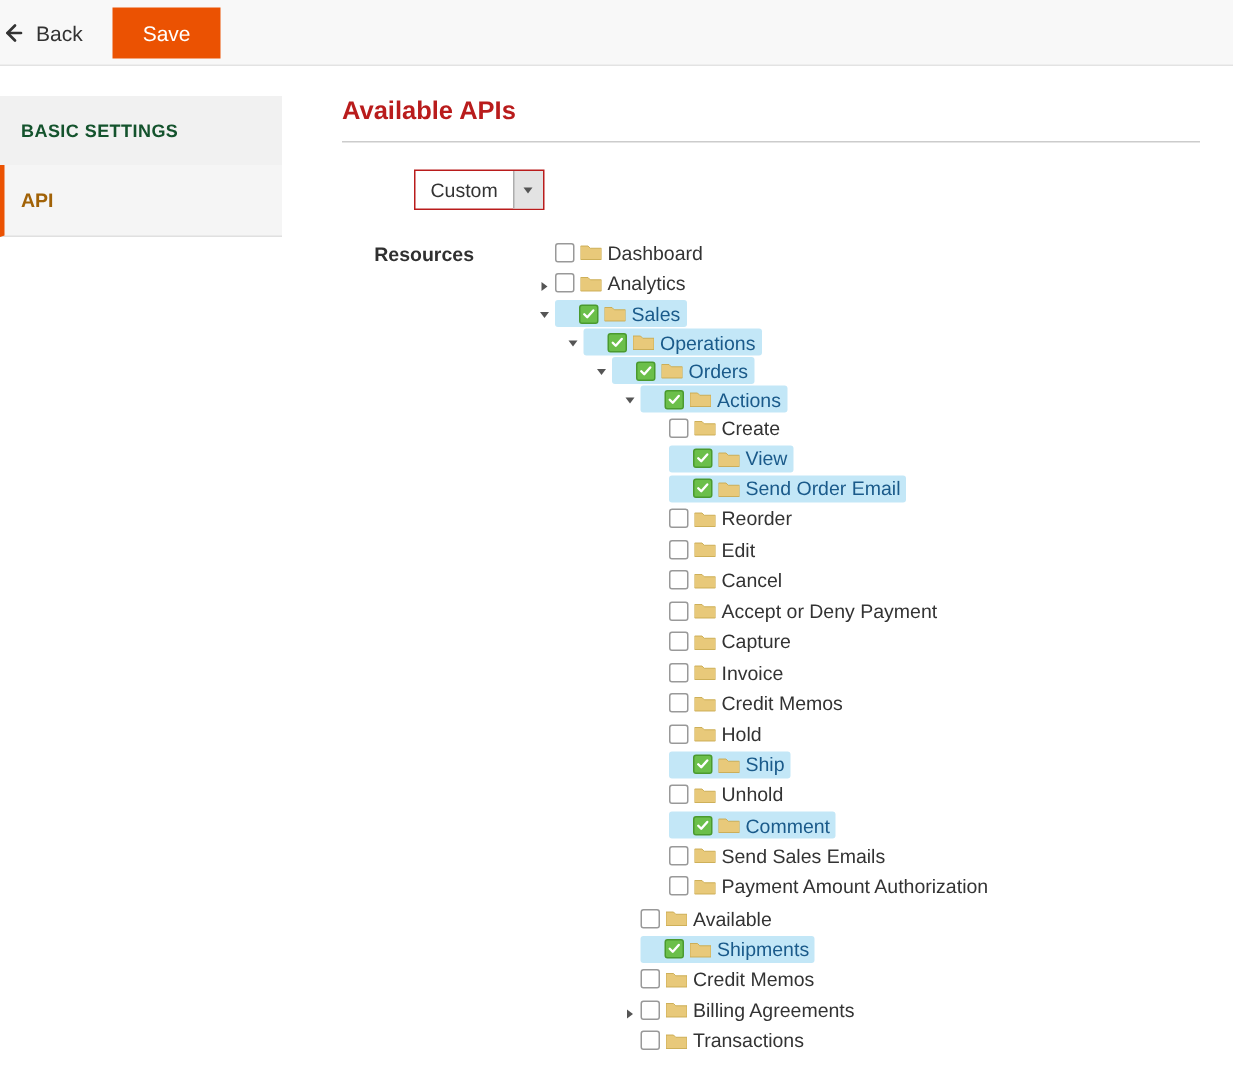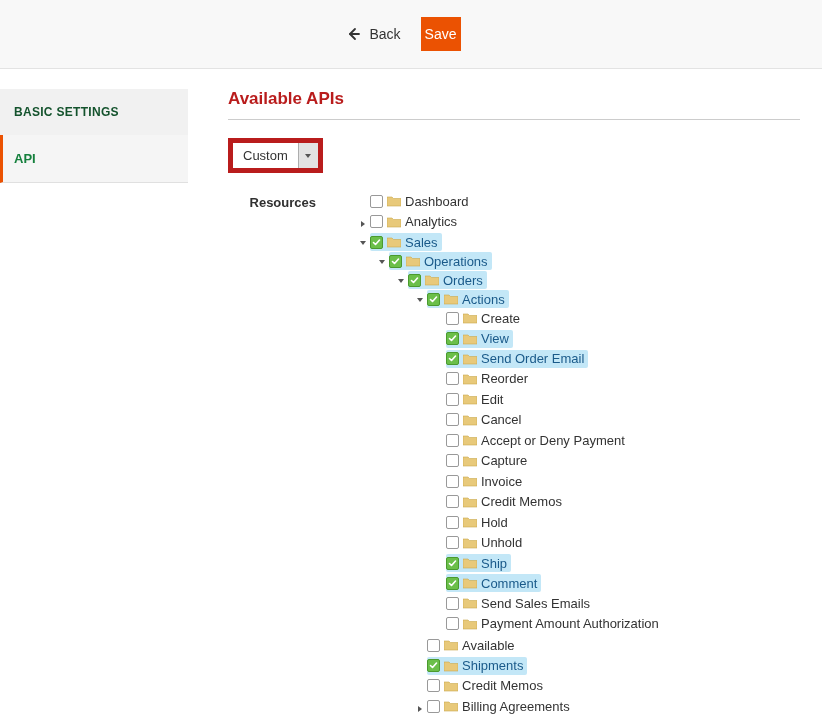--- a/index.html
+++ b/index.html
@@ -1,47 +1,47 @@
 <!DOCTYPE html>
 <html><head>
   <meta charset="utf-8">
   <style>
     * { box-sizing: border-box; margin: 0; padding: 0; }
     body { font-family: 'Helvetica Neue', Arial, sans-serif; font-size: 13px; color: #333; background: #fff; }
     
-    .topbar { height: 69px; background: #f8f8f8; border-bottom: 1px solid #e3e3e3; display: flex; justify-content: center; align-items: center; padding-right: 16px; gap: 20px; }
+    .topbar { height: 44px; background: #f8f8f8; border-bottom: 1px solid #e3e3e3; display: flex; justify-content: flex-start; align-items: center; padding-right: 16px; gap: 20px; }
     .back-btn { display: flex; align-items: center; gap: 8px; cursor: pointer; font-size: 14px; color: #333; }
     .back-btn svg { width: 16px; height: 16px; }
-    .save-btn { background: #eb5202; color: #fff; border: none; padding: 9px 4px; font-size: 14px; cursor: pointer; }
+    .save-btn { background: #eb5202; color: #fff; border: none; padding: 9px 20px; font-size: 14px; cursor: pointer; }
     
     .content { display: flex; padding-top: 20px; }
     .sidebar { width: 188px; flex-shrink: 0; }
     .sidebar-header { background: #f1f1f1; padding: 16px 14px; font-size: 12px; font-weight: 600; color: #14532d; letter-spacing: 0.3px; }
     .sidebar-item { padding: 16px 14px; border-bottom: 1px solid #e8e8e8; font-size: 13px; color: #555; cursor: pointer; display: flex; justify-content: space-between; align-items: center; }
-    .sidebar-item.active { border-left: 3px solid #eb5202; padding-left: 11px; font-weight: 600; color: #15803d; border-bottom: 1px solid #e0e0e0; background: #f5f5f5; }
+    .sidebar-item.active { border-left: 3px solid #eb5202; padding-left: 11px; font-weight: 600; color: #a16207; border-bottom: 1px solid #e0e0e0; background: #f5f5f5; }
     .pencil-icon { width: 12px; height: 12px; }
     
     .main { flex: 1; padding: 0 8px 20px 40px; max-width: 620px; }
     .section-title { font-size: 17px; color: #b91c1c; padding-bottom: 10px; border-bottom: 1px solid #ccc; margin-bottom: 18px; }
     
     .field-row { display: flex; margin-bottom: 18px; }
     .field-label { width: 110px; text-align: right; font-size: 13px; font-weight: 600; color: #303030; padding-right: 22px; padding-top: 4px; }
     .field-value { flex: 1; }
     
-    .select-wrap { display: inline-flex; border: 5px solid #b91c1c; background: #fff; }
+    .select-wrap { display: inline-flex; border: 1px solid #b91c1c; background: #fff; margin-left: 48px; }
     .select-val { padding: 5px 10px; font-size: 13px; min-width: 54px; }
     .select-caret { border-left: 1px solid #adadad; background: #e3e3e3; width: 20px; display: flex; align-items: center; justify-content: center; }
     .select-caret svg { width: 8px; height: 8px; }
     
     .tree { margin-left: 20px; font-size: 13px; }
     .tree ul { list-style: none; padding-left: 19px; }
     .tree > ul { padding-left: 0; }
     .tree li { position: relative; padding: 1px 0; }
     .node-row { display: inline-flex; align-items: center; gap: 4px; height: 18px; }
-    .node-row.hl { background: #c3e7f7; border-radius: 2px; padding-right: 4px; }
+    .node-row.hl { background: #c3e7f7; border-radius: 2px; padding-right: 4px; padding-left: 16px; }
     .toggle { width: 10px; height: 10px; display: inline-flex; align-items: center; justify-content: center; cursor: pointer; color: #777; margin-right: 2px; }
     .toggle.spacer { visibility: hidden; }
     .toggle svg { width: 8px; height: 8px; }
     .cb { width: 13px; height: 13px; border: 1px solid #999; background: #fff; display: inline-flex; align-items: center; justify-content: center; cursor: pointer; border-radius: 2px; }
     .cb.checked { background: #6bbf4a; border-color: #4a9a2e; }
     .cb.checked svg { width: 9px; height: 9px; }
     .folder { width: 14px; height: 12px; display: inline-block; }
     .folder svg { width: 14px; height: 12px; display: block; }
     .node-label { color: #333; cursor: pointer; }
     .node-row.hl .node-label { color: #1a5a8a; }
@@ -330,45 +330,45 @@
                                   <svg viewBox="0 0 14 12">
                                     <path d="M0 2 L0 11 L14 11 L14 3.5 L6.5 3.5 L5 2 Z" fill="#e8c97a" stroke="#c9a94e" stroke-width="0.6"></path>
                                   </svg>
                                 </span>
                                 <span class="node-label">Hold</span>
                               </span><ul></ul></li>
                             <li><span class="toggle spacer">
                                 <svg viewBox="0 0 8 8">
                                   <path d="M2 1 L6 4 L2 7 Z" fill="#555"></path>
                                 </svg>
-                              </span><span class="node-row">
-                                <span class="cb"></span>
-                                <span class="folder">
-                                  <svg viewBox="0 0 14 12">
-                                    <path d="M0 2 L0 11 L14 11 L14 3.5 L6.5 3.5 L5 2 Z" fill="#e8c97a" stroke="#c9a94e" stroke-width="0.6"></path>
-                                  </svg>
-                                </span>
-                                <span class="node-label">Unhold</span>
-                              </span><ul></ul></li>
-                            <li><span class="toggle spacer">
-                                <svg viewBox="0 0 8 8">
-                                  <path d="M2 1 L6 4 L2 7 Z" fill="#555"></path>
-                                </svg>
                               </span><span class="node-row hl">
                                 <span class="cb checked">
                                   <svg viewBox="0 0 9 9">
                                     <path d="M1.5 4.5 L3.5 6.5 L7.5 2" stroke="#fff" stroke-width="1.6" fill="none" stroke-linecap="round" stroke-linejoin="round"></path>
                                   </svg>
                                 </span>
                                 <span class="folder">
                                   <svg viewBox="0 0 14 12">
                                     <path d="M0 2 L0 11 L14 11 L14 3.5 L6.5 3.5 L5 2 Z" fill="#e8c97a" stroke="#c9a94e" stroke-width="0.6"></path>
                                   </svg>
                                 </span>
                                 <span class="node-label">Ship</span>
+                              </span><ul></ul></li>
+                            <li><span class="toggle spacer">
+                                <svg viewBox="0 0 8 8">
+                                  <path d="M2 1 L6 4 L2 7 Z" fill="#555"></path>
+                                </svg>
+                              </span><span class="node-row">
+                                <span class="cb"></span>
+                                <span class="folder">
+                                  <svg viewBox="0 0 14 12">
+                                    <path d="M0 2 L0 11 L14 11 L14 3.5 L6.5 3.5 L5 2 Z" fill="#e8c97a" stroke="#c9a94e" stroke-width="0.6"></path>
+                                  </svg>
+                                </span>
+                                <span class="node-label">Unhold</span>
                               </span><ul></ul></li>
                             <li><span class="toggle spacer">
                                 <svg viewBox="0 0 8 8">
                                   <path d="M2 1 L6 4 L2 7 Z" fill="#555"></path>
                                 </svg>
                               </span><span class="node-row hl">
                                 <span class="cb checked">
                                   <svg viewBox="0 0 9 9">
                                     <path d="M1.5 4.5 L3.5 6.5 L7.5 2" stroke="#fff" stroke-width="1.6" fill="none" stroke-linecap="round" stroke-linejoin="round"></path>
                                   </svg>

